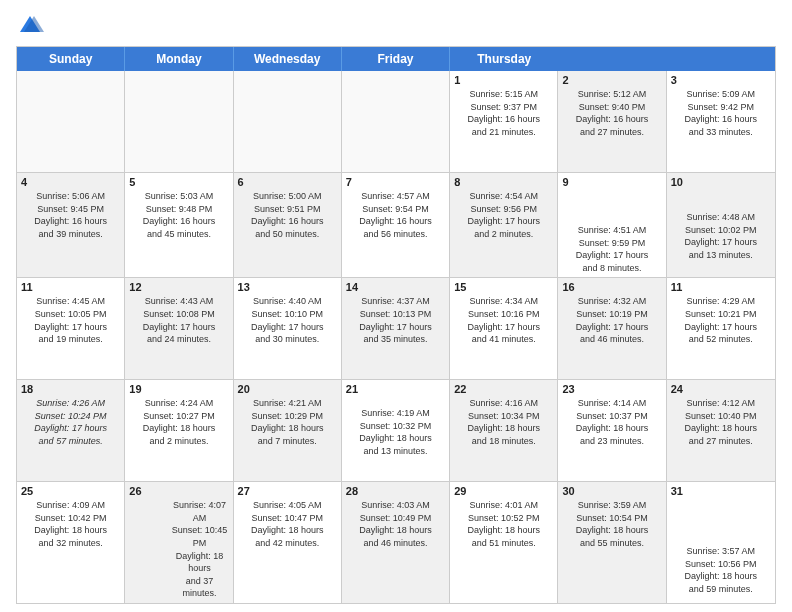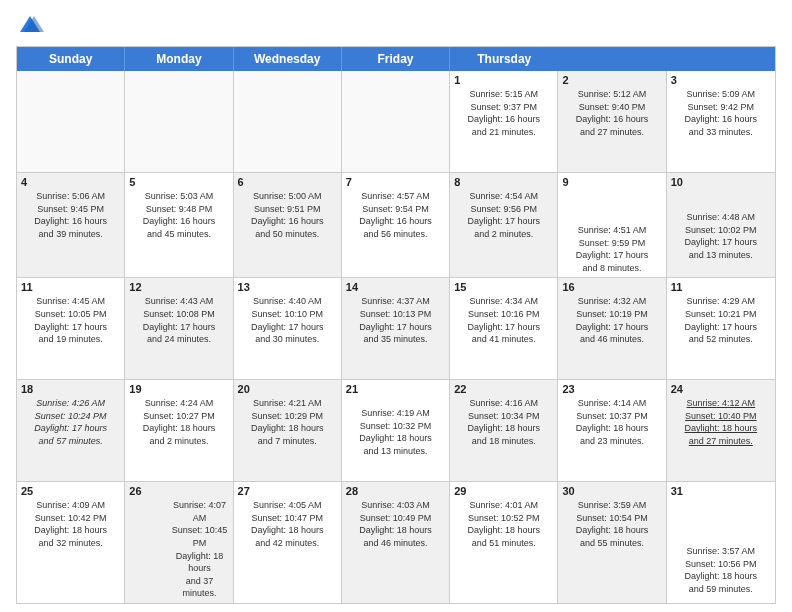--- a/index.html
+++ b/index.html
@@ -304,21 +304,21 @@
           </div>
           <div class="cal-cell">
             <div class="day-num">23</div>
             <div class="day-info" style="white-space: pre-line;">Sunrise: 4:14 AM
 Sunset: 10:37 PM
 Daylight: 18 hours
 and 23 minutes.</div>
           </div>
           <div class="cal-cell shaded">
             <div class="day-num">24</div>
-            <div class="day-info" style="white-space: pre-line; text-decoration: underline;">Sunrise: 4:12 AM
+            <div class="day-info" style="white-space: pre-line;">Sunrise: 4:12 AM
 Sunset: 10:40 PM
 Daylight: 18 hours
 and 27 minutes.</div>
           </div>
         </div>
         <div class="cal-row">
           <div class="cal-cell">
             <div class="day-num">25</div>
             <div class="day-info" style="white-space: pre-line;">Sunrise: 4:09 AM
 Sunset: 10:42 PM

